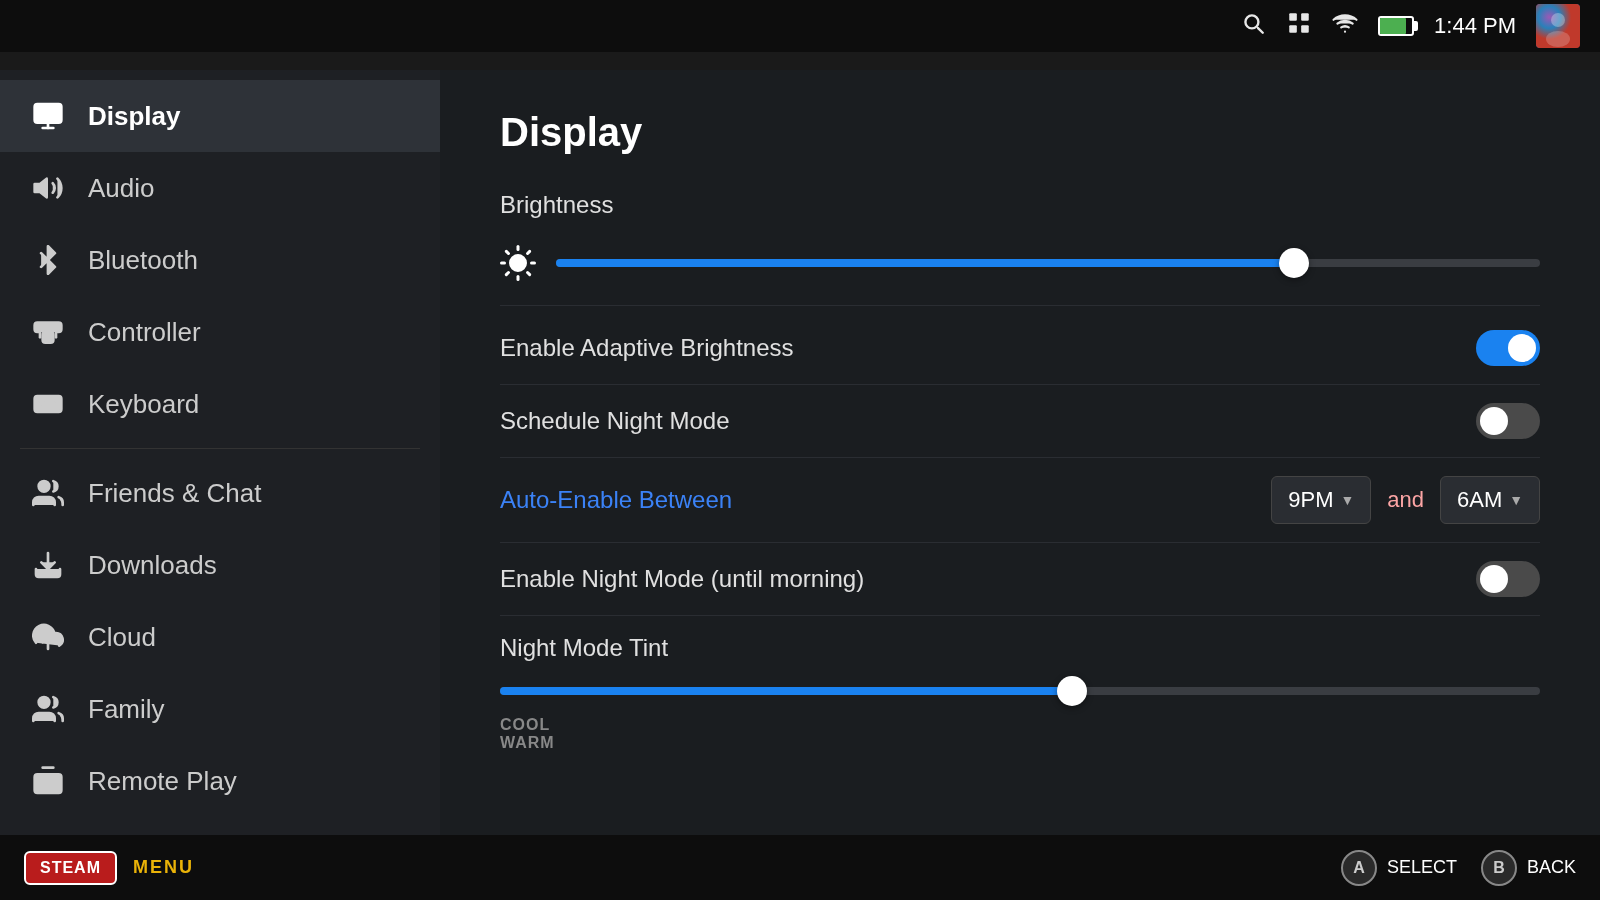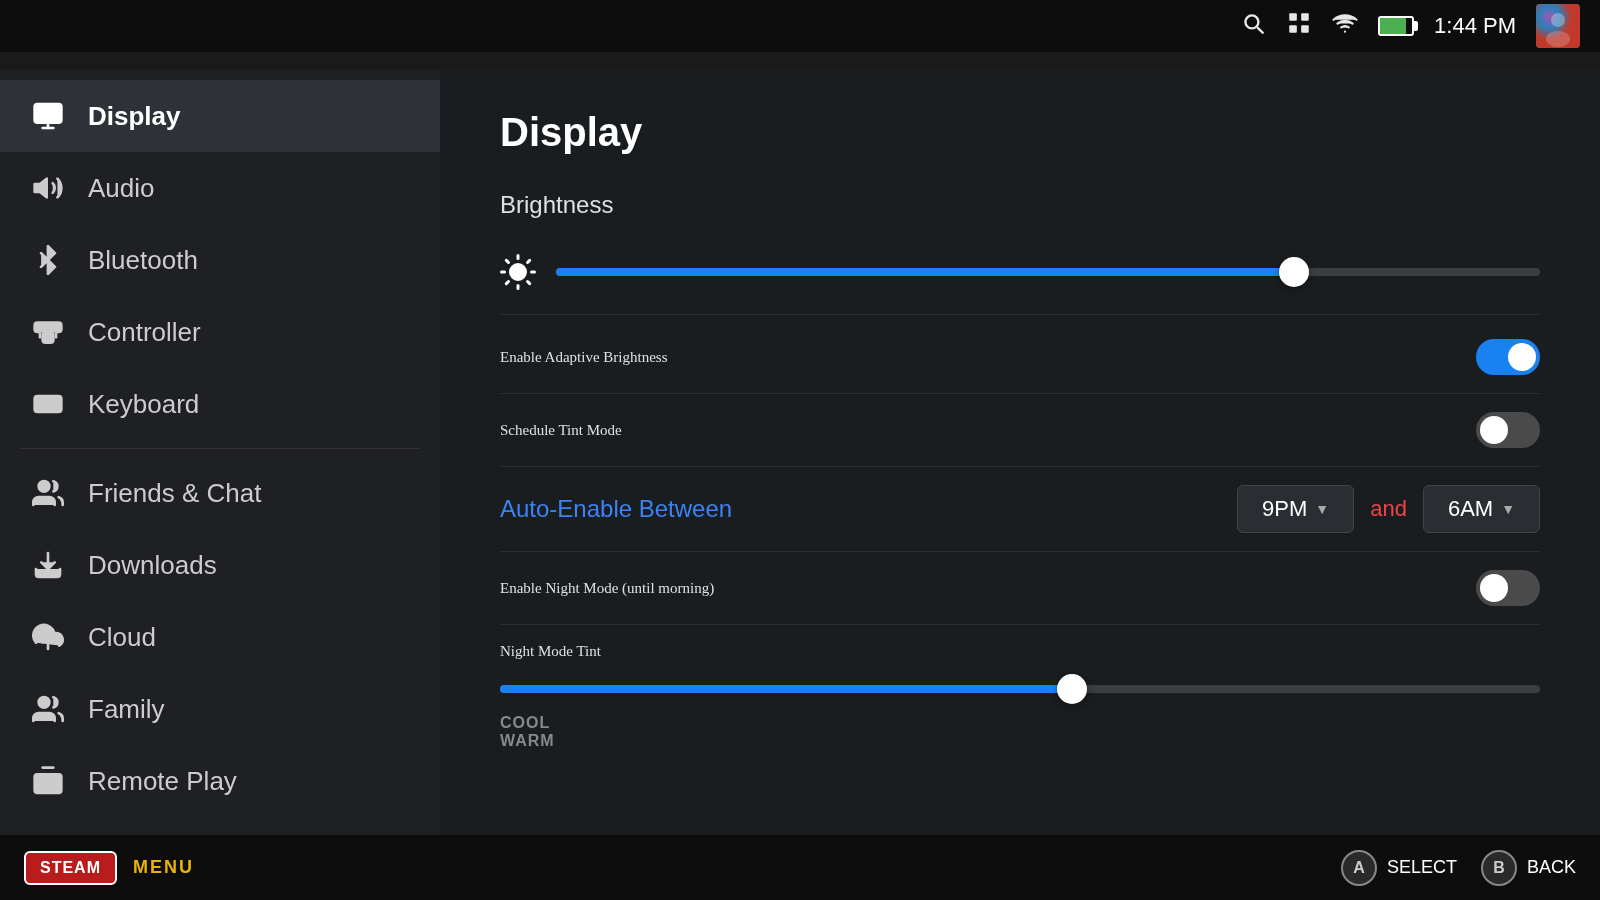--- a/index.html
+++ b/index.html
@@ -219,23 +219,22 @@
 
     .setting-row {
       display: flex;
       align-items: center;
       justify-content: space-between;
       padding: 18px 0;
       border-bottom: 1px solid #2a2d32;
     }
 
     .setting-label {
-      font-size: 15px;
+      font-size: 24px;
       color: #e0e0e0;
-      font-family: Liberation Serif, serif;
     }
 
     
     .toggle {
       width: 64px;
       height: 36px;
       border-radius: 18px;
       position: relative;
       cursor: pointer;
       flex-shrink: 0;
@@ -305,25 +304,25 @@
       border-radius: 50%;
       background: #ffffff;
       cursor: pointer;
       box-shadow: 0 2px 6px rgba(0,0,0,0.4);
     }
 
     
     .dropdown {
       display: flex;
       align-items: center;
-      gap: 8px;
+      gap: 0;
       background: #2a2d32;
       border: 1px solid #444;
       border-radius: 6px;
-      padding: 10px 24px;
+      padding: 10px 16px;
       font-size: 22px;
       color: #ffffff;
       cursor: pointer;
       min-width: 100px;
       justify-content: space-between;
     }
 
     .dropdown-arrow {
       font-size: 14px;
       color: #aaa;
@@ -343,21 +342,21 @@
     }
 
     .auto-enable-controls {
       display: flex;
       align-items: center;
       gap: 16px;
     }
 
     .and-text {
       font-size: 22px;
-      color: #ef4444;
+      color: #fca5a5;
     }
 
     
     .tint-row {
       padding: 18px 0;
     }
 
     .tint-label-row {
       display: flex;
       align-items: center;
@@ -551,21 +550,21 @@
     <span class="sidebar-label">Remote Play</span>
   </div>
 
 </div>
 
 <div class="main-content">
 
   <h1 class="page-title">Display</h1>
 
   <div style="padding-bottom: 6px;">
-    <div style="font-size:24px; color:#e0e0e0; margin-bottom:21px;">Brightness</div>
+    <div style="font-size:24px; color:#e0e0e0; margin-bottom:12px;">Brightness</div>
     <div class="brightness-row">
 
       <span class="sun-icon">
         <svg width="36" height="36" viewBox="0 0 24 24" fill="none" stroke="white" stroke-width="2" stroke-linecap="round">
           <circle cx="12" cy="12" r="5"></circle>
           <line x1="12" y1="1" x2="12" y2="3"></line>
           <line x1="12" y1="21" x2="12" y2="23"></line>
           <line x1="4.22" y1="4.22" x2="5.64" y2="5.64"></line>
           <line x1="18.36" y1="18.36" x2="19.78" y2="19.78"></line>
           <line x1="1" y1="12" x2="3" y2="12"></line>
@@ -585,21 +584,21 @@
 
   <div class="setting-row">
     <span class="setting-label">Enable Adaptive Brightness</span>
     <div class="toggle on">
       <div class="toggle-knob"></div>
     </div>
   </div>
 
 
   <div class="setting-row">
-    <span class="setting-label">Schedule Tint Mode</span>
+    <span class="setting-label">Schedule Night Mode</span>
     <div class="toggle off">
       <div class="toggle-knob"></div>
     </div>
   </div>
 
   <div class="auto-enable-row">
     <span class="auto-enable-label">Auto-Enable Between</span>
     <div class="auto-enable-controls">
       <div class="dropdown">
         <span>9PM</span>

